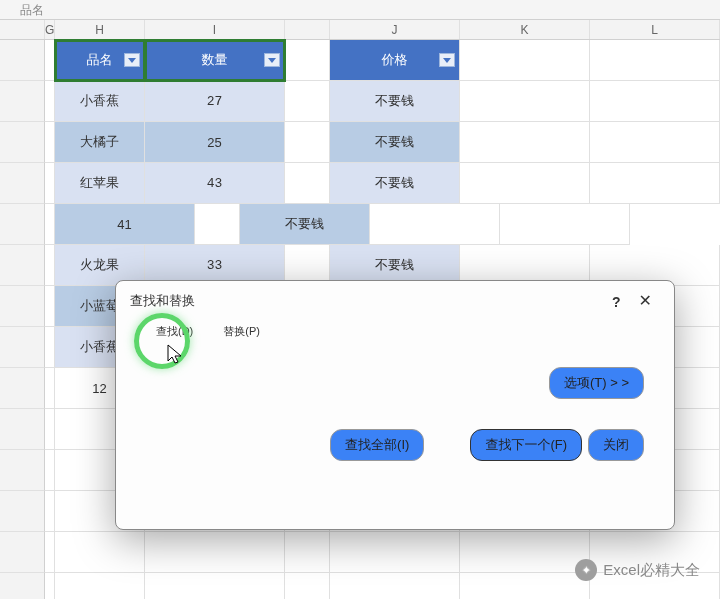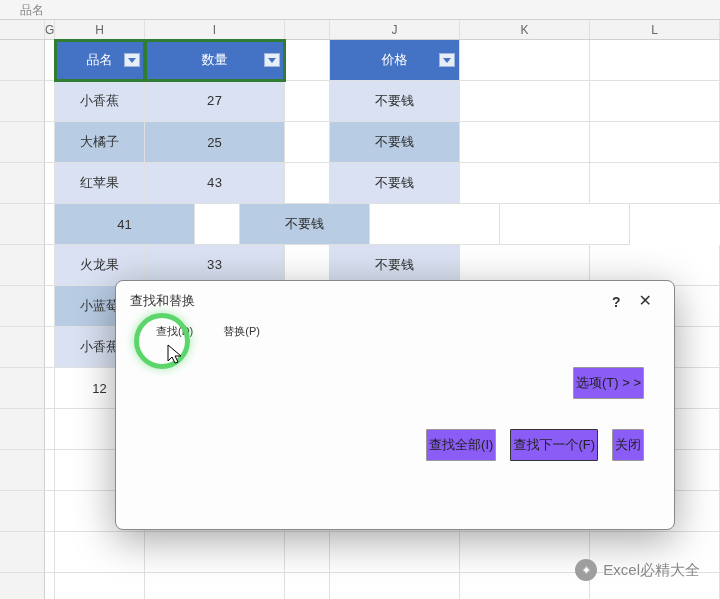--- a/index.html
+++ b/index.html
@@ -108,25 +108,25 @@
   .cursor {
     position:absolute; left:50px; top:62px; pointer-events:none;
   }
   .field-row { display:flex; align-items:center; padding:14px 30px 0 30px; gap:8px;}
   .field-label { font-size:13px; white-space:nowrap;}
   .field-input { flex:1; height:26px; border:1px solid #aaa; background:#fff; padding:0 6px; font-size:13px;}
   .field-drop { width:20px; height:26px; border:1px solid #aaa; border-left:none; display:flex;align-items:center;justify-content:center;}
   .field-drop::after{content:"";border-left:4px solid transparent;border-right:4px solid transparent;border-top:5px solid #555;}
   .options-row{ display:flex; justify-content:flex-end; padding:24px 30px 0 30px;}
   .btn {
-    border:1px solid #999; background:#8b5cf6; border-radius:1px;
-    padding:6px 2px; font-size:13px; color:#222;
-  }
-  .btn-row { display:flex; justify-content:flex-end; gap:14px; padding:30px 30px 0 30px;align-items:flex-end;}
-  .primary{ border:1.5px solid #333;}
+    border:1px solid #999; background:#3b82f6; border-radius:12px;
+    padding:6px 14px; font-size:13px; color:#222;
+  }
+  .btn-row { display:flex; justify-content:flex-end; gap:6px; padding:30px 30px 0 30px;align-items:flex-end;}
+  .primary{ border:1.5px solid #333;margin-left:40px;}
   .watermark{
     position:absolute; right:20px; bottom:18px;
     color:#888; font-size:15px; display:flex; align-items:center; gap:6px;
     text-shadow:0 0 2px #fff;
   }
   .wmicon{width:22px;height:22px;border-radius:50%;background:#9e9e9e;display:inline-flex;align-items:center;justify-content:center;color:#fff;font-size:11px;}
 </style>
 </head>
 <body>
 

